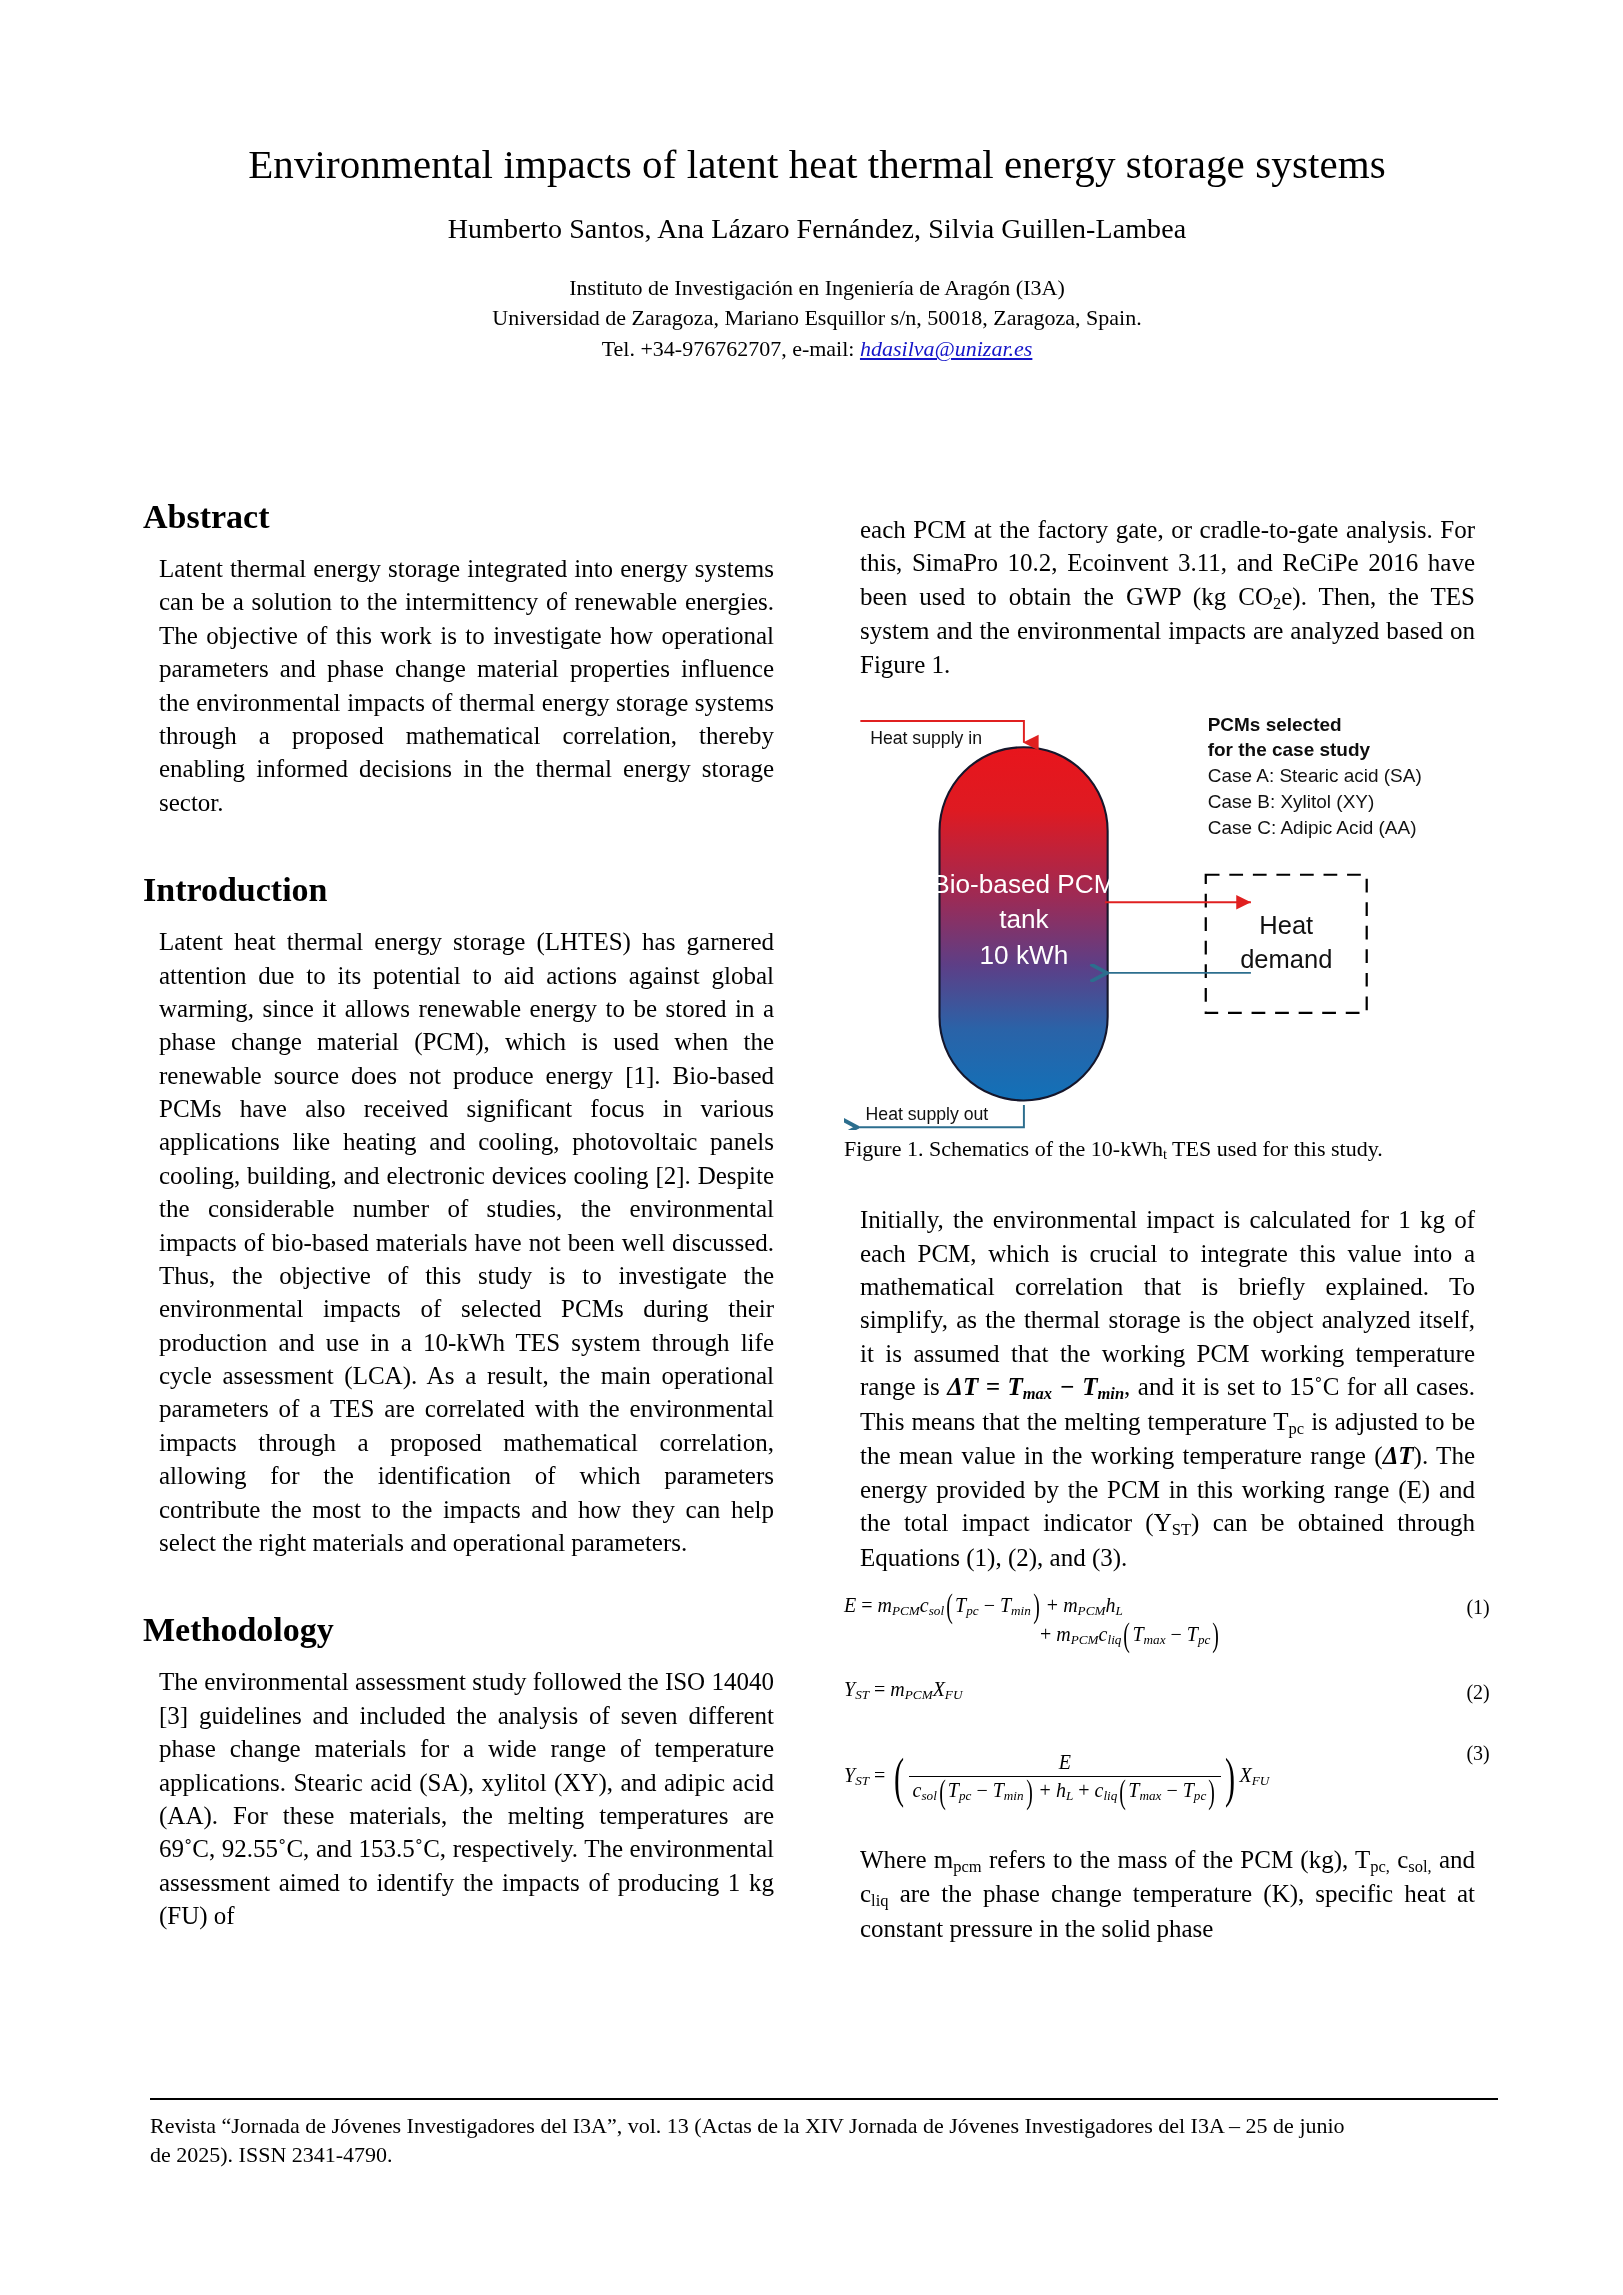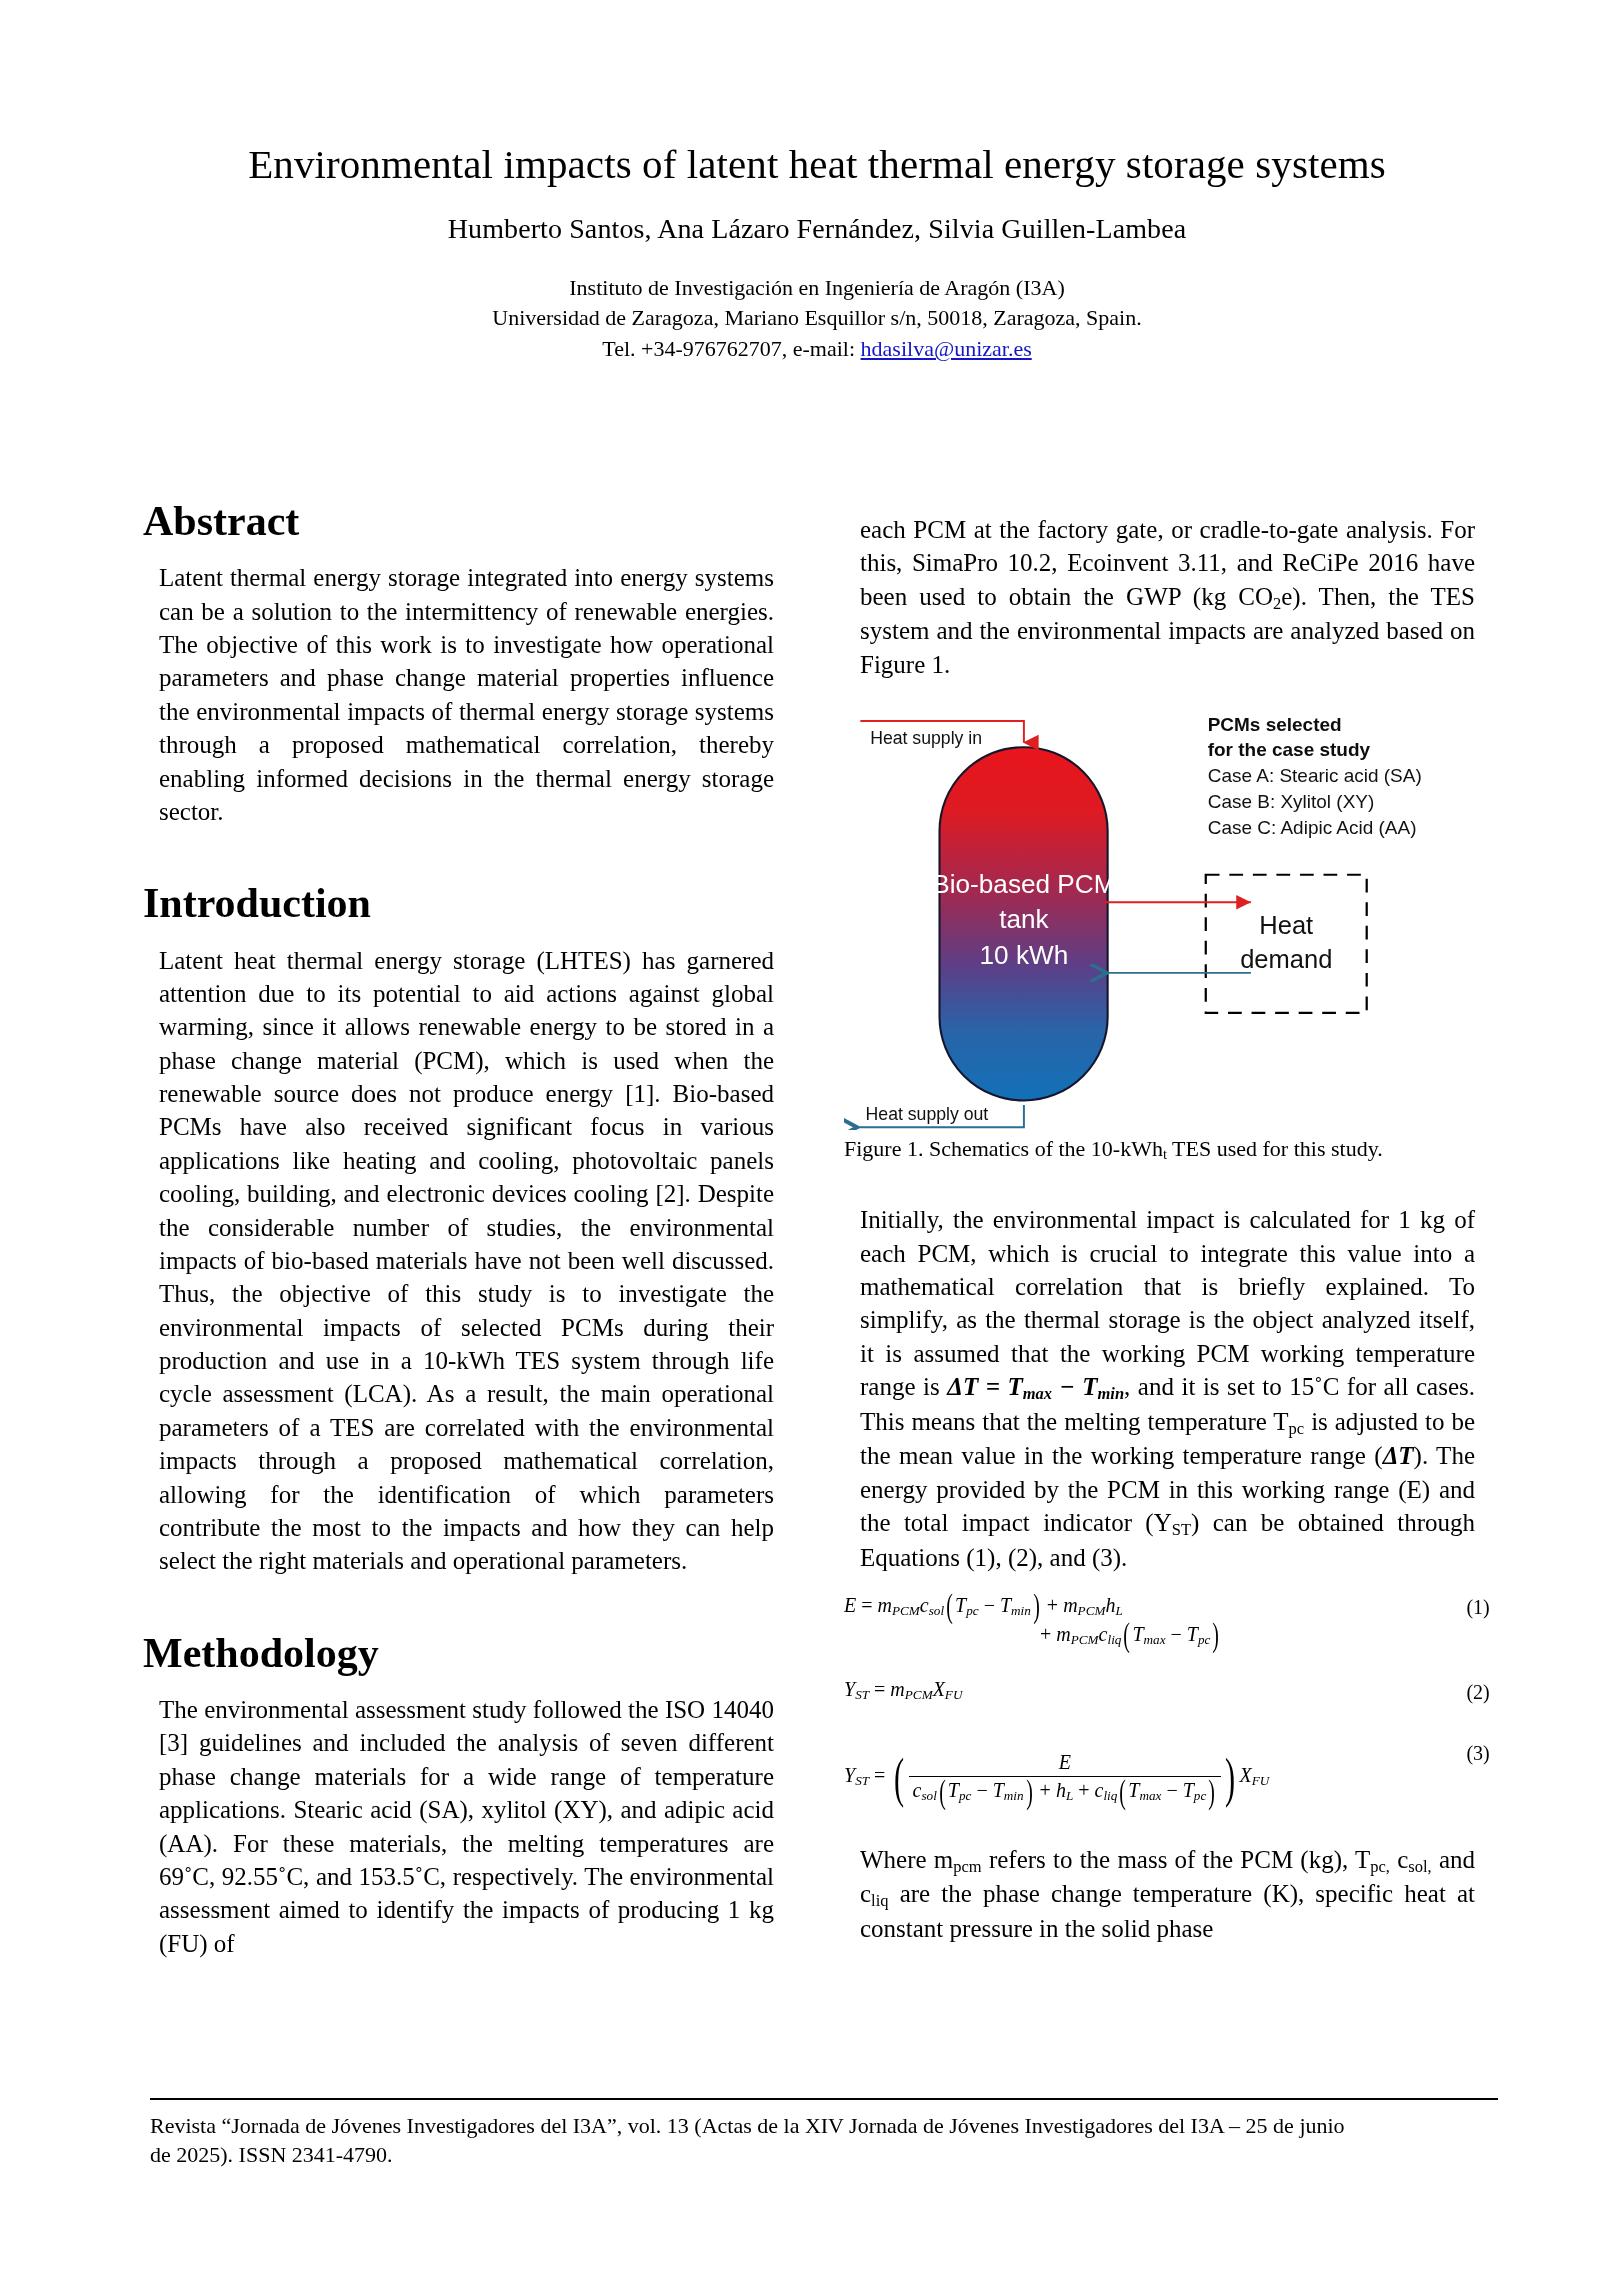--- a/index.html
+++ b/index.html
@@ -46,36 +46,37 @@
   .affiliation {
     margin-top: 27.5px;
     text-align: center;
     font-size: 22px;
     line-height: 1.40;
   }
   .affiliation div { white-space: nowrap; }
   .email-link {
     color: #1414c8;
     text-decoration: underline;
+    font-style: italic;
   }
 
   
   .columns {
     position: absolute;
     left: 143px;
     top: 497px;
     width: 1348px;
     display: flex;
     gap: 54px;
   }
   .col {
     width: 647px;
   }
   h2.section {
-    font-size: 42px;
+    font-size: 34px;
     font-weight: bold;
     margin: 0 0 6.5px 0;
     line-height: 1.15;
   }
   .sec-gap { height: 35px; }
   p.body {
     font-size: 25px;
     line-height: 1.335;
     text-align: justify;
     margin: 16px;

